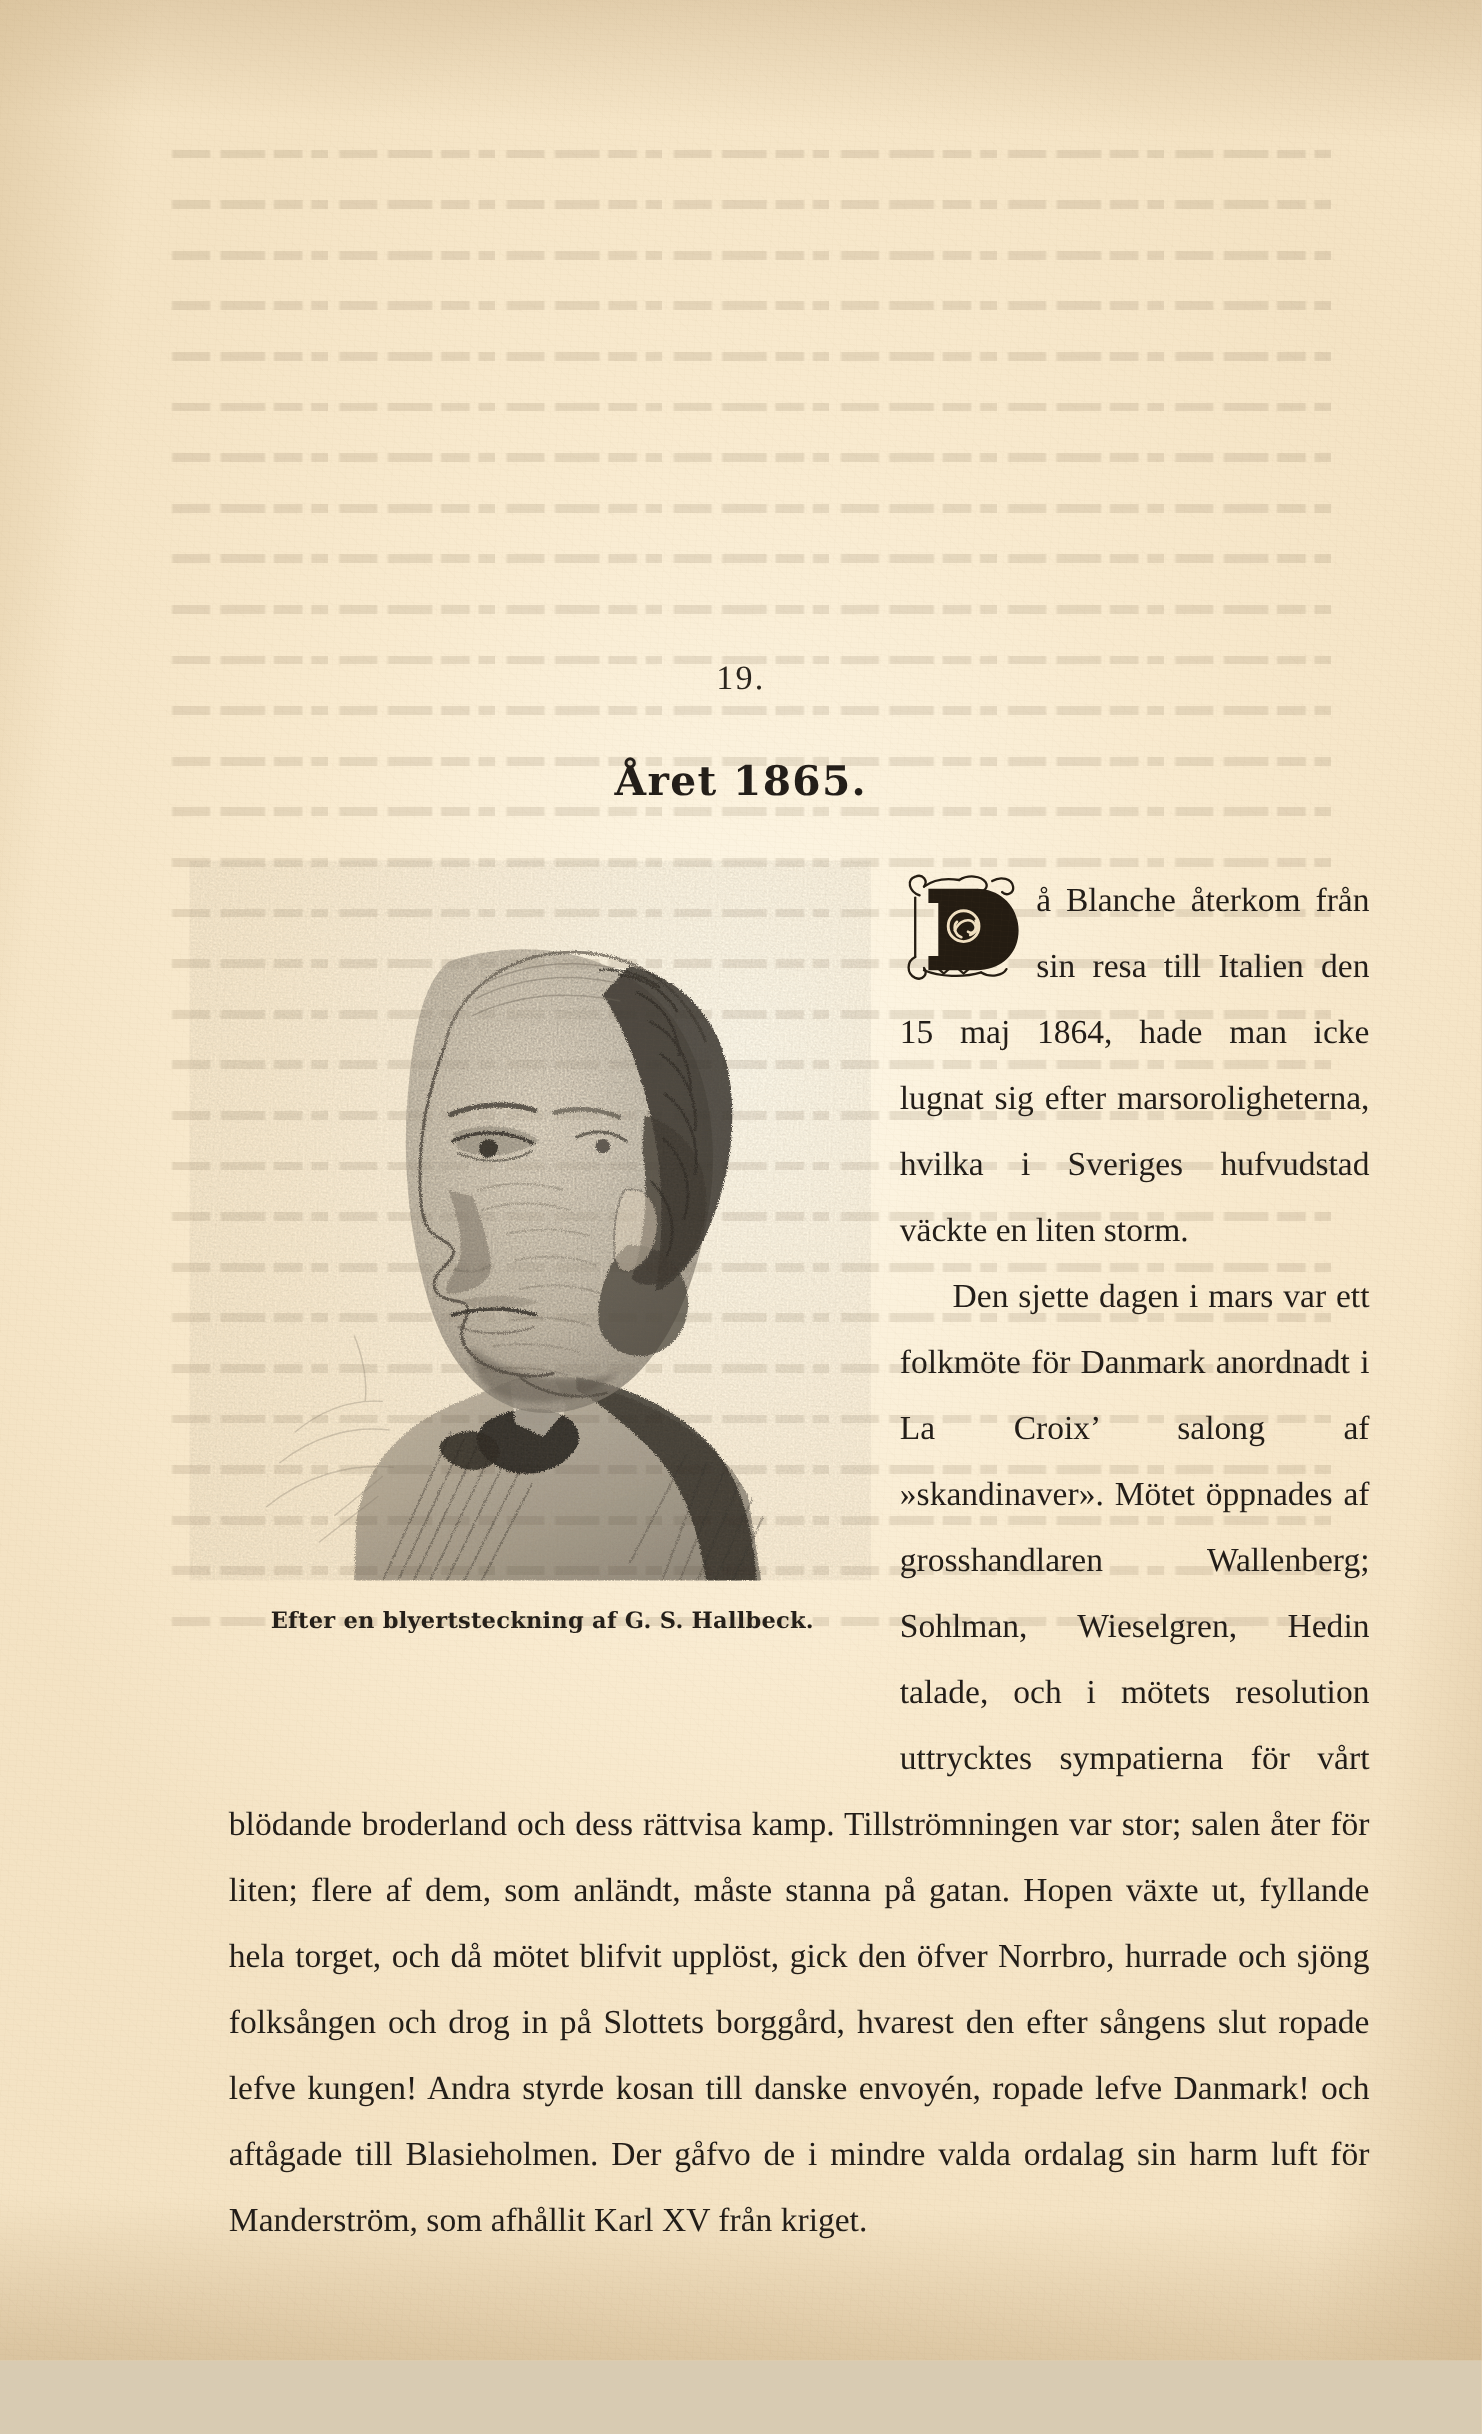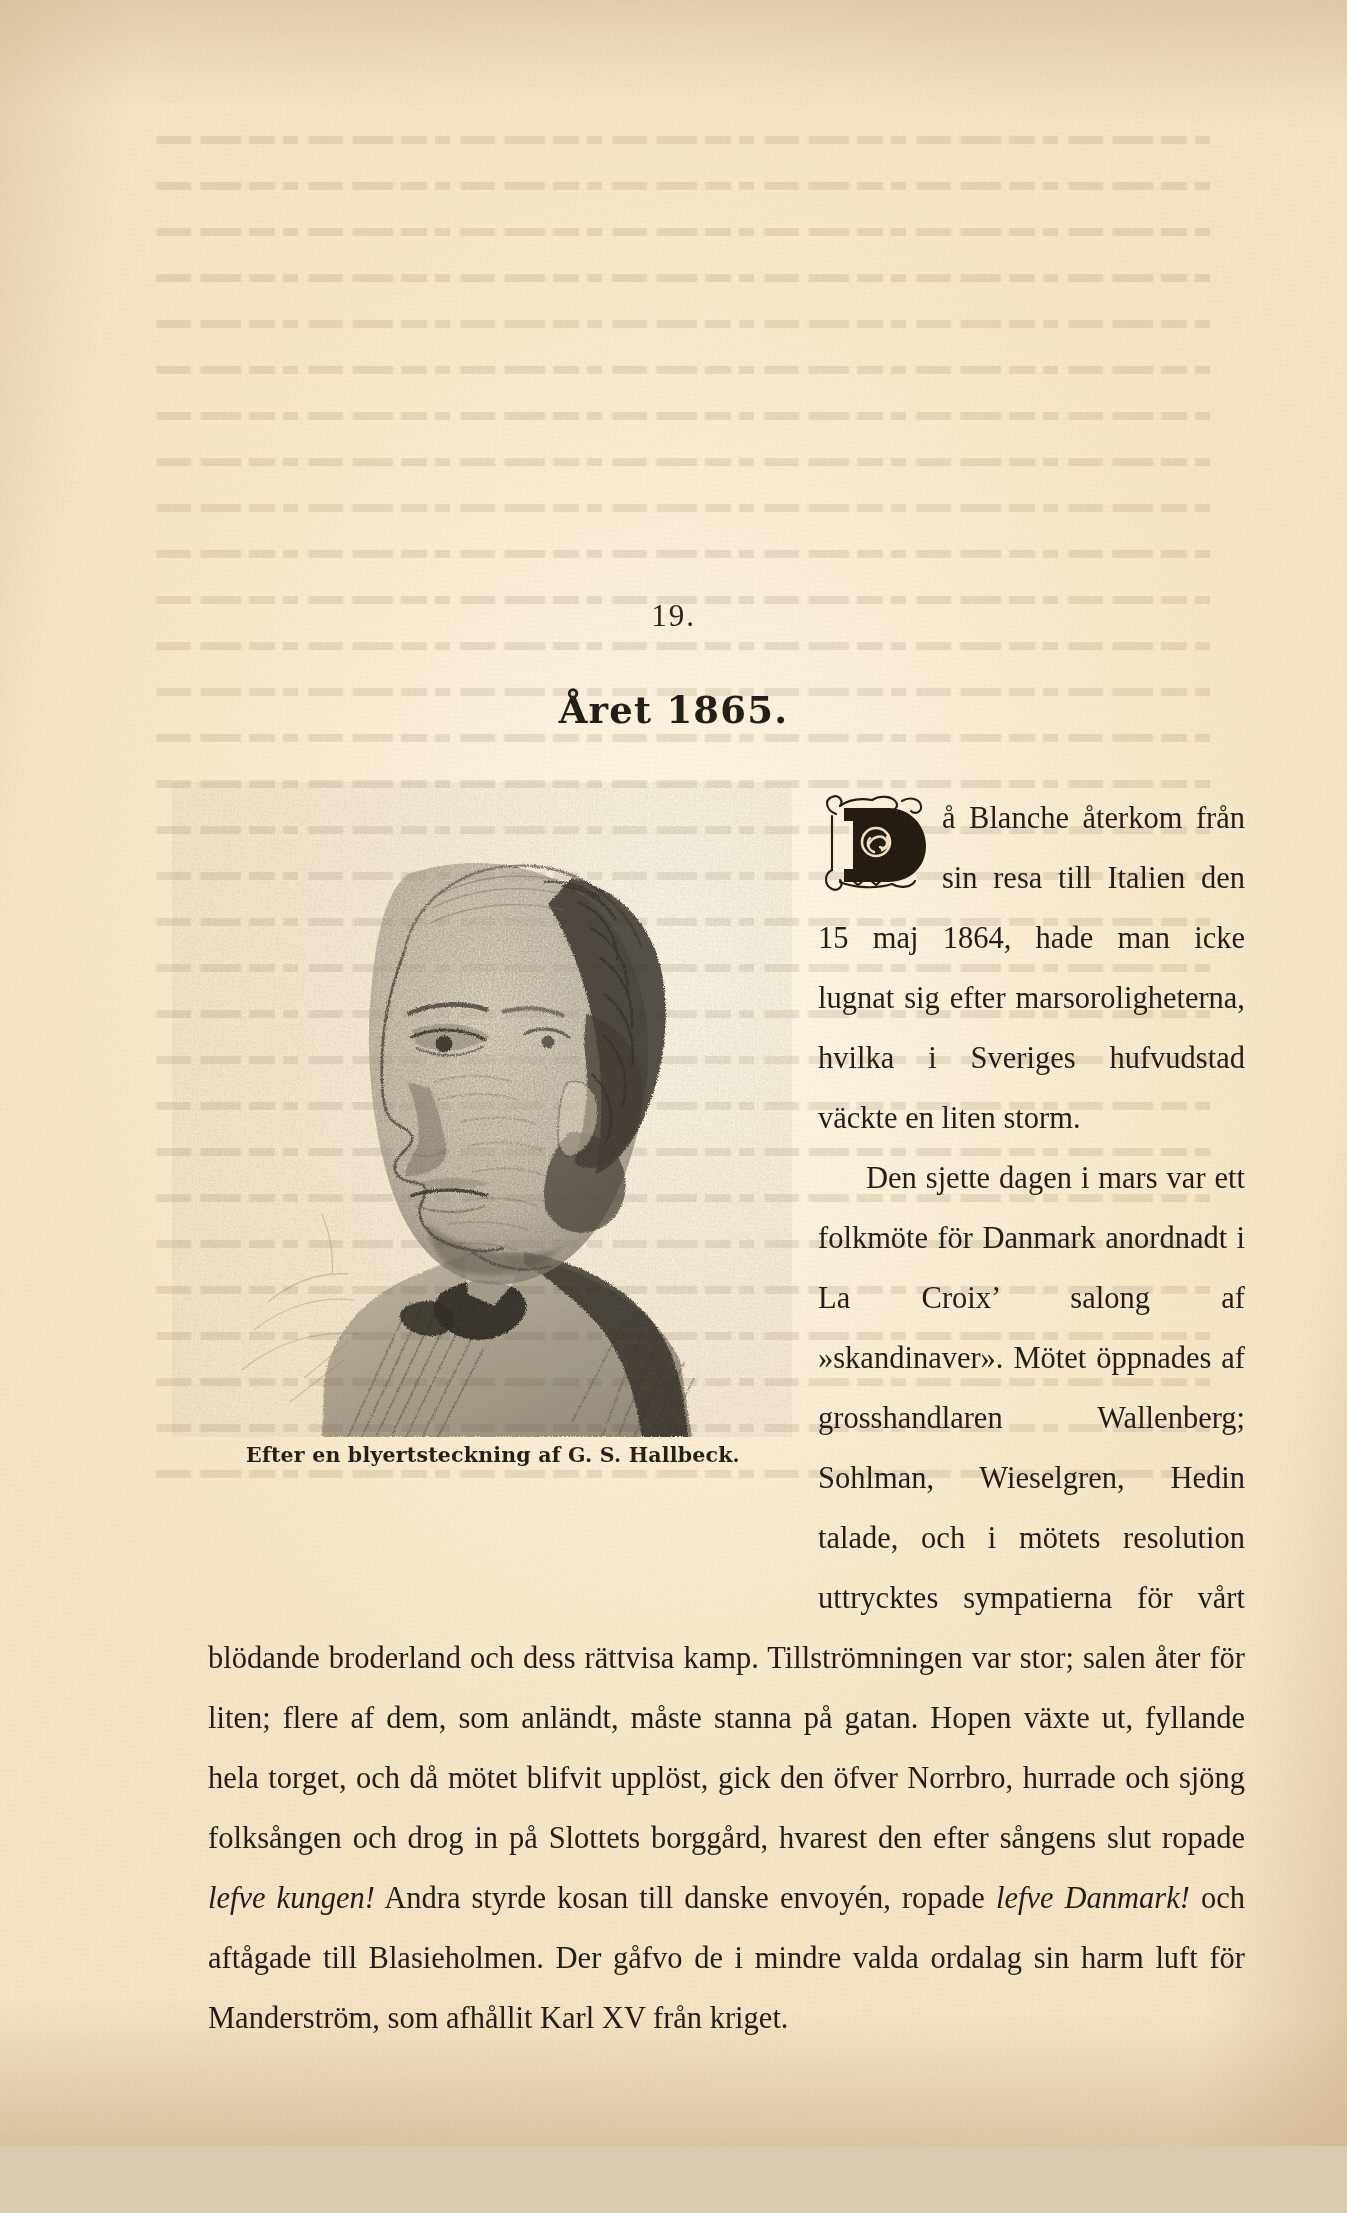--- a/index.html
+++ b/index.html
@@ -106,21 +106,21 @@
     font-size: 27px;
     letter-spacing: .6px;
     margin-top: 8px;
     padding-left: 40px;
   }
   #fig-credit {
     font-family: "DejaVu Serif", "Liberation Serif", serif;
     font-weight: bold;
     font-size: 20.5px;
     letter-spacing: .2px;
-    margin-top: 6px;
+    margin-top: 24px;
     padding-left: 22px;
   }
 
   
   #body-text {
     position: absolute;
     left: 208px;
     top: 788px;
     width: 1037px;
     font-size: 30.5px;
@@ -136,21 +136,21 @@
     shape-outside: inset(0);
   }
   .dropcap {
     float: left;
     width: 118px;
     height: 104px;
     margin: 4px 6px -6px 0;
   }
   .dropcap svg { display: block; }
   #body-text p { margin: 0; text-indent: 0; }
-  .ital { font-style: italic; }
+  .ital { }
   .runin { padding-left: 48px; }
 </style>
 </head>
 <body>
 
 <div id="page">
 
   <div id="showthrough"></div>
 
   <div id="folio">19.</div>

